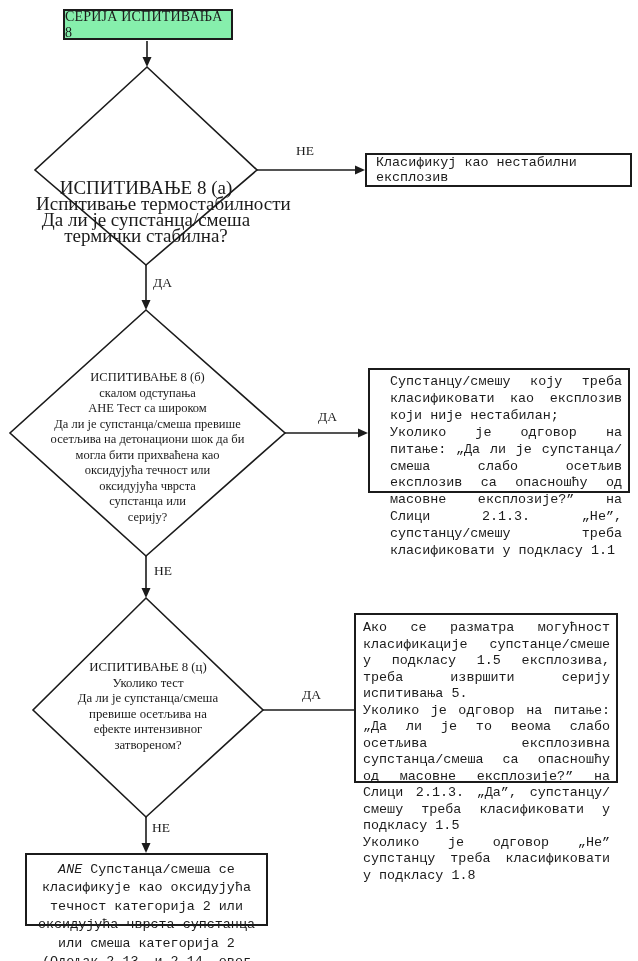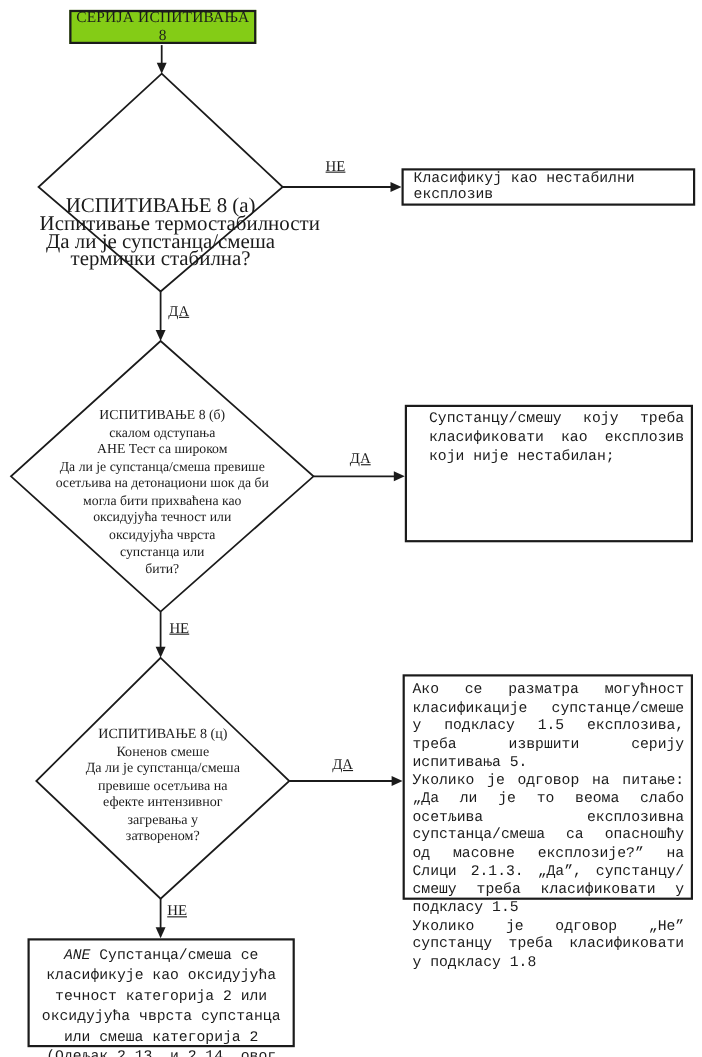--- a/index.html
+++ b/index.html
@@ -15,50 +15,50 @@
   .stage svg { position: absolute; left: 0; top: 0; }
 
   .node-start {
     position: absolute;
     left: 63px; top: 9px;
     width: 166px; height: 27px;
     border: 2px solid #1b1b1b;
     display: flex; align-items: center; justify-content: center;
     font-size: 14px;
     letter-spacing: 0.2px;
-    background: #84cc16;
-    text-align: center;
+    background: #86efac;
+    text-align: left;
   }
 
   .dtext { position: absolute; text-align: center; }
   .dline { white-space: nowrap; }
   .d1 { left: 36px;  top: 146px; width: 220px; font-size: 19px; line-height: 16px; margin-top: 34px; }
   .d2 { left: 22px;  top: 370px; width: 251px; font-size: 12.5px; line-height: 15.5px; }
   .d3 { left: 33px;  top: 660px; width: 230px; font-size: 12.8px; line-height: 15.5px; }
 
-  .edge-label { position: absolute; font-size: 13.5px; text-decoration: underline; }
+  .edge-label { position: absolute; font-size: 13.5px; }
 
   .rbox {
     position: absolute;
     border: 2px solid #1b1b1b;
     background: #ffffff;
     font-size: 13.4px;
     box-sizing: border-box;
     font-family: Liberation Mono, monospace;
   }
   .rbox p { margin: 0; text-align: justify; }
   .box1 {
     left: 365px; top: 153px; width: 267px; height: 34px;
     display: flex; align-items: center;
     padding-left: 9px;
   }
   .box2 { left: 368px; top: 368px; width: 262px; height: 125px; padding: 4px 6px 3px 20px; line-height: 16.9px; }
-  .box3 { left: 366px; top: 613px; width: 264px; height: 205px; padding: 5px 6px 3px 7px; line-height: 16.5px; }
+  .box3 { left: 354px; top: 613px; width: 264px; height: 170px; padding: 5px 6px 3px 7px; line-height: 16.5px; }
   .box4 {
-    left: 25px; top: 853px; width: 243px; height: 99px;
+    left: 25px; top: 853px; width: 243px; height: 73px;
     padding: 6px 6px 4px 6px; line-height: 18.4px;
   }
   .box4 p { text-align: center; }
 </style>
 </head>
 <body>
 
 <div class="stage">
 
   <svg width="638" height="961" viewBox="0 0 638 961">
@@ -118,46 +118,46 @@
   <div class="dtext d2">
     <div class="dline">ИСПИТИВАЊЕ 8 (б)</div>
     <div class="dline">скалом одступања</div>
     <div class="dline">АНЕ Тест са широком</div>
     <div class="dline">Да ли је супстанца/смеша превише</div>
     <div class="dline">осетљива на детонациони шок да би</div>
     <div class="dline">могла бити прихваћена као</div>
     <div class="dline">оксидујућа течност или</div>
     <div class="dline">оксидујућа чврста</div>
     <div class="dline">супстанца или</div>
-    <div class="dline">бити?</div>
+    <div class="dline">серију?</div>
   </div>
 
   <div class="dtext d3">
     <div class="dline">ИСПИТИВАЊЕ 8 (ц)</div>
-    <div class="dline">Коненов смеше</div>
+    <div class="dline">Уколико тест</div>
     <div class="dline">Да ли је супстанца/смеша</div>
     <div class="dline">превише осетљива на</div>
     <div class="dline">ефекте интензивног</div>
-    <div class="dline">загревања у</div>
     <div class="dline">затвореном?</div>
   </div>
 
   <div class="edge-label" style="left:296px; top:143px;">НЕ</div>
   <div class="edge-label" style="left:153px; top:275px;">ДА</div>
   <div class="edge-label" style="left:318px; top:409px;">ДА</div>
   <div class="edge-label" style="left:154px; top:563px;">НЕ</div>
   <div class="edge-label" style="left:302px; top:687px;">ДА</div>
   <div class="edge-label" style="left:152px; top:820px;">НЕ</div>
 
   <div class="rbox box1">
     <span>Класификуј као нестабилни експлозив</span>
   </div>
 
   <div class="rbox box2">
     <p>Супстанцу/смешу коју треба класификовати као експлозив који није нестабилан;</p>
+    <p>Уколико је одговор на питање: „Да ли је супстанца/смеша слабо осетљив експлозив са опасношћу од масовне експлозије?” на Слици 2.1.3. „Не”, супстанцу/смешу треба класификовати у подкласу 1.1</p>
   </div>
 
   <div class="rbox box3">
     <p>Ако се разматра могућност класификације супстанце/смеше у подкласу 1.5 експлозива, треба извршити серију испитивања 5.</p>
     <p>Уколико је одговор на питање: „Да ли је то веома слабо осетљива експлозивна супстанца/смеша са опасношћу од масовне експлозије?” на Слици 2.1.3. „Да”, супстанцу/смешу треба класификовати у подкласу 1.5</p>
     <p>Уколико је одговор „Не” супстанцу треба класификовати у подкласу 1.8</p>
   </div>
 
   <div class="rbox box4">
     <p><i>ANE</i><span> Супстанца/смеша се класификује као оксидујућа течност категорија 2 или оксидујућа чврста супстанца или смеша категорија 2</span></p>

